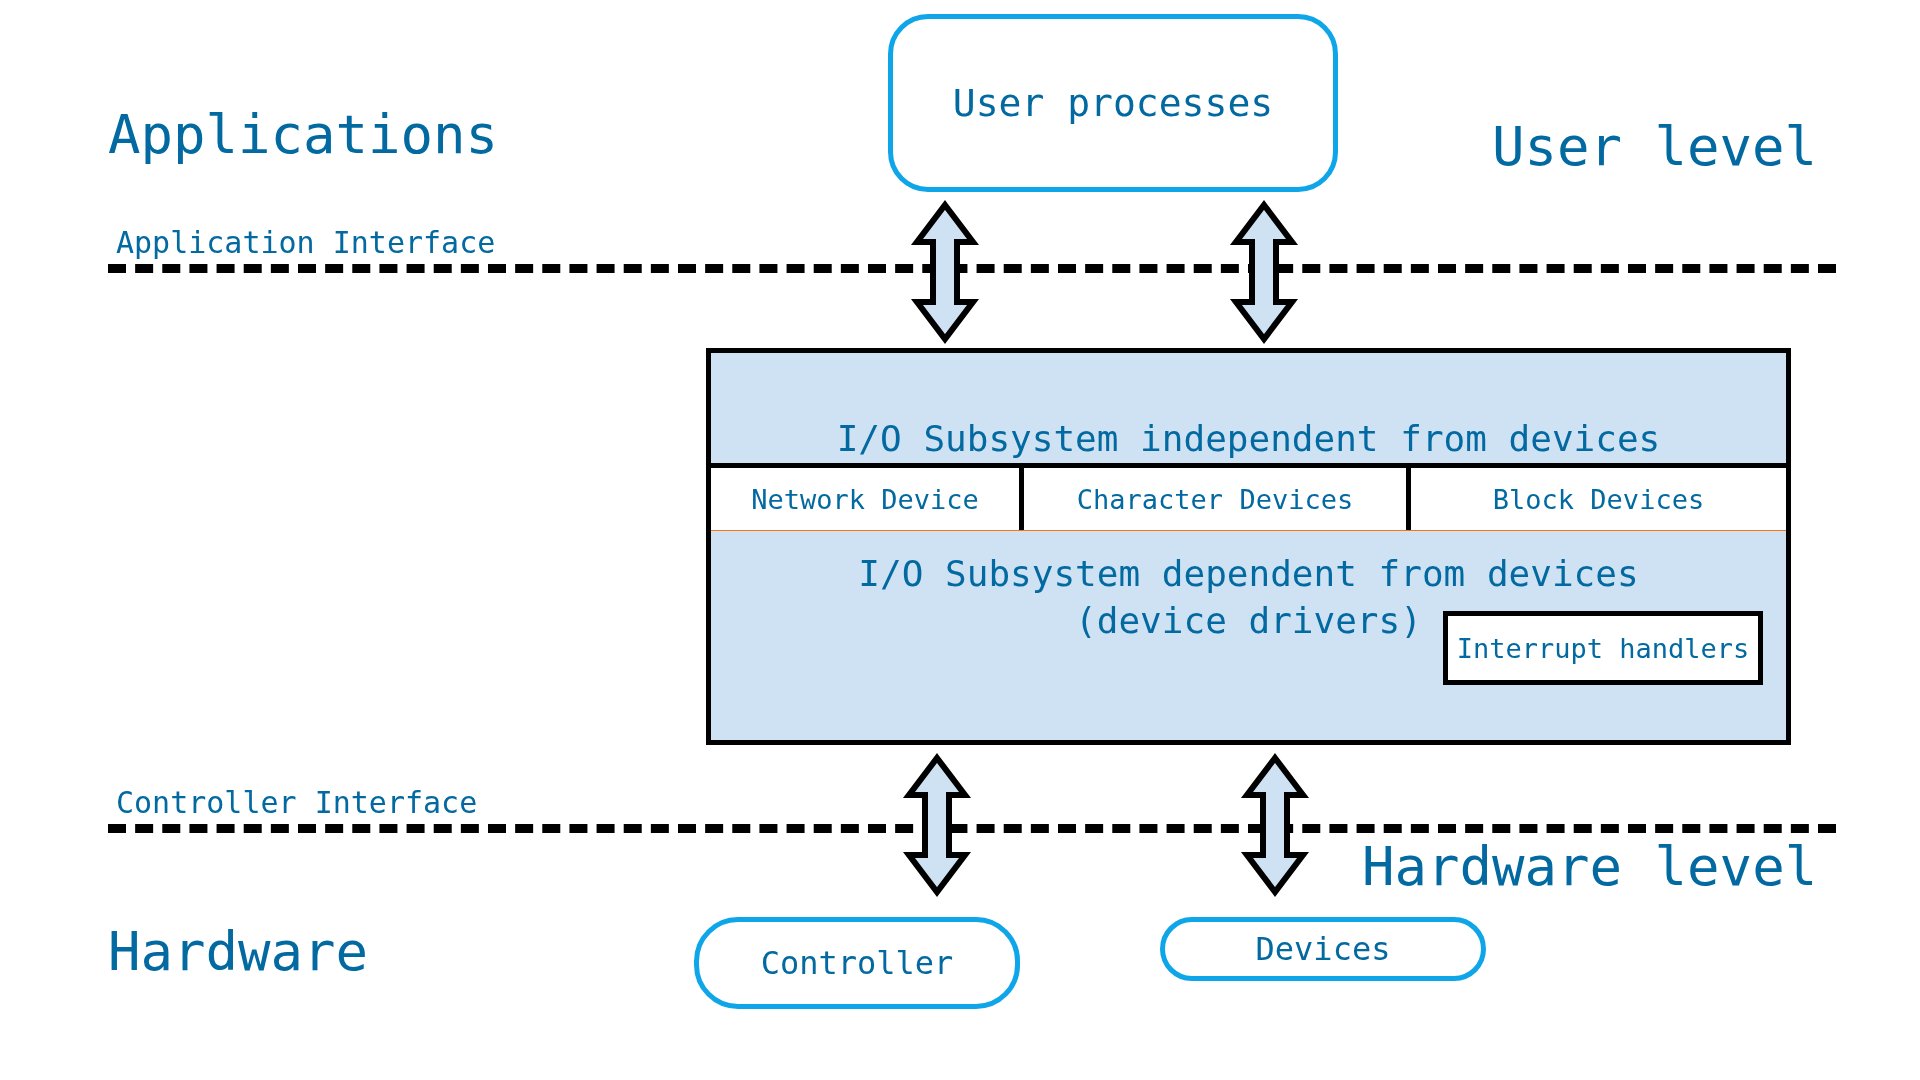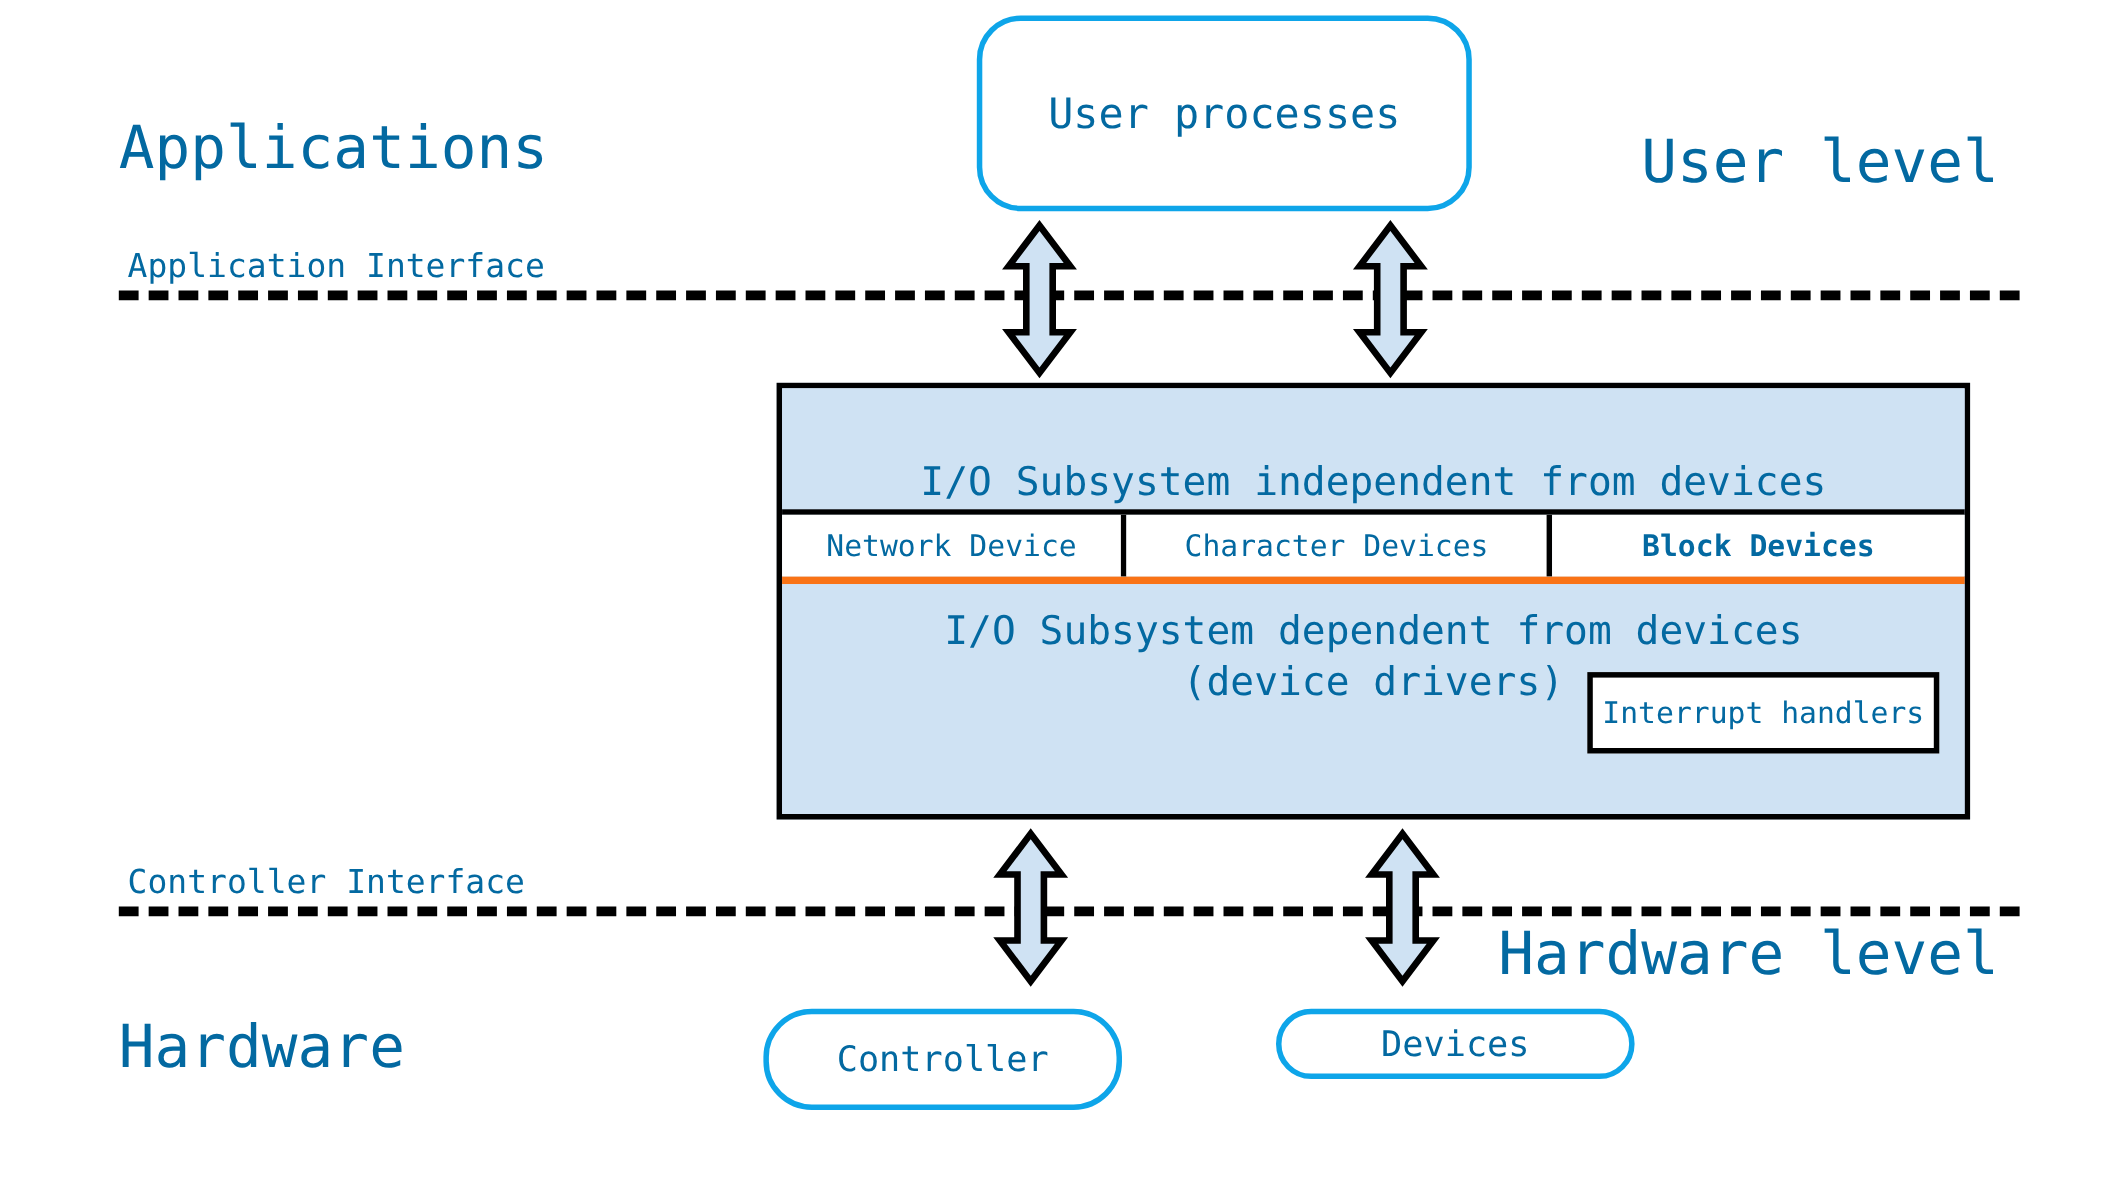--- a/index.html
+++ b/index.html
@@ -72,34 +72,34 @@
   .band-blue {
     background: #cfe2f3;
     font-size: 36px;
     line-height: 1.3;
   }
   .dev-strip {
     position: absolute;
     display: flex;
     box-sizing: border-box;
     border-top: 5px solid #000000;
-    border-bottom: 7px solid #f97316;
+    border-bottom: 1px solid #f97316;
     justify-content: flex-end;
   }
   .dev-cell {
     box-sizing: border-box;
     background: #ffffff;
     display: flex;
     align-items: center;
     justify-content: center;
     font-size: 27px;
     text-align: center;
     border-right: 5px solid #000000;
   }
-  .dev-cell:last-child { border-right: none; font-weight: bold; }
+  .dev-cell:last-child { border-right: none; }
 
   .sub-box {
     position: absolute;
     box-sizing: border-box;
     background: #ffffff;
     border: 5px solid #000000;
     display: flex;
     align-items: center;
     justify-content: center;
     font-size: 27px;

